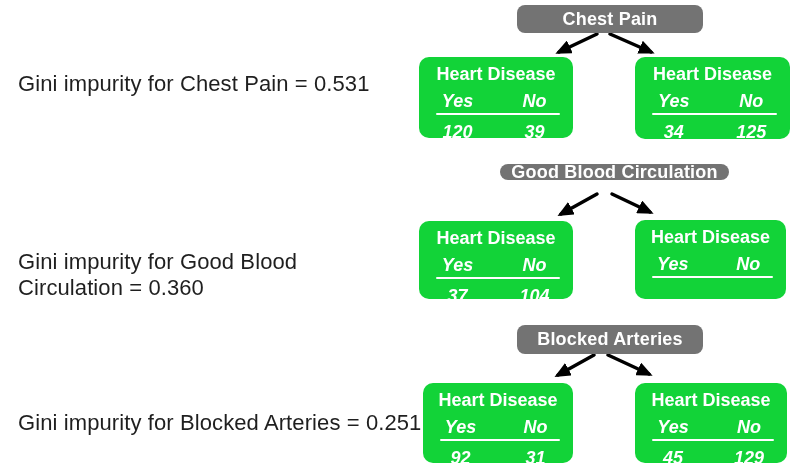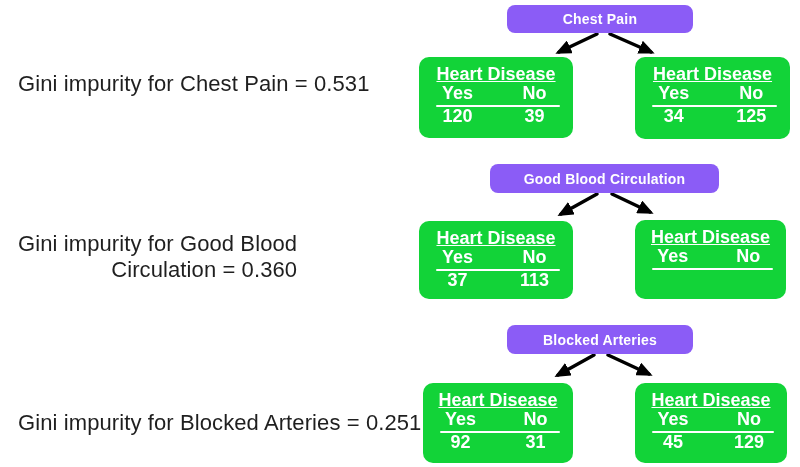--- a/index.html
+++ b/index.html
@@ -16,59 +16,60 @@
   .caption {
     position: absolute;
     left: 18px;
     font-size: 22px;
     line-height: 26px;
     color: #1f1f1f;
     letter-spacing: 0.1px;
     white-space: nowrap;
   }
   #cap1 { top: 71px; }
-  #cap2 { top: 231px; text-align: right; }
+  #cap2 { top: 249px; }
   #cap3 { top: 410px; }
   .cap-line { display: block; }
 
   
   .bnode {
     position: absolute;
-    background: #8b5cf6;
+    background: #737373;
     color: #ffffff;
-    font-size: 14px;
+    font-size: 18px;
     font-weight: bold;
     display: flex;
     align-items: center;
     justify-content: center;
     border-radius: 8px;
     letter-spacing: 0.2px;
+    margin-left: 10px;
   }
   #b1 { left: 507px; top: 5px;   width: 186px; height: 28px; }
-  #b2 { left: 490px; top: 164px; width: 229px; height: 29px; }
+  #b2 { left: 490px; top: 164px; width: 229px; height: 16px; }
   #b3 { left: 507px; top: 325px; width: 186px; height: 29px; text-align: right; }
 
   
   .gnode {
     position: absolute;
     background: #12D338;
     color: #ffffff;
     border-radius: 10px;
     font-weight: bold;
     text-align: center;
   }
   #g1l { left: 419px; top: 57px;  width: 154px; height: 81px; }
   #g1r { left: 635px; top: 57px;  width: 155px; height: 82px; }
   #g2l { left: 419px; top: 221px; width: 154px; height: 78px; }
   #g2r { left: 635px; top: 220px; width: 151px; height: 79px; }
   #g3l { left: 423px; top: 383px; width: 150px; height: 80px; }
   #g3r { left: 635px; top: 383px; width: 152px; height: 80px; }
 
-  .gtitle { margin-top: 7px; font-size: 18px; line-height: 20px; text-decoration: underline; }
-  .grow { display: flex; margin-top: 0; font-size: 18px; line-height: 19px; }
+  .gtitle { margin-top: 7px; font-size: 18px; line-height: 20px; }
+  .grow { display: flex; margin-top: 8px; font-size: 18px; line-height: 19px; font-style: italic; }
   .grow span { flex: 1; text-align: center; }
   .gline { height: 2px; background: #ffffff; margin: 2px 13px 0 17px; border-radius: 1px; }
 
   
   #arrows {
     position: absolute;
     left: 0; top: 0;
     width: 800px; height: 467px;
     pointer-events: none;
   }
@@ -137,21 +138,21 @@
 
   <div class="gnode" id="g2l">
     <div class="gtitle">Heart Disease</div>
     <div class="grow hdr">
       <span>Yes</span>
       <span>No</span>
     </div>
     <div class="gline"></div>
     <div class="grow vals">
       <span>37</span>
-      <span>113</span>
+      <span>104</span>
     </div>
   </div>
 
   <div class="gnode" id="g2r">
     <div class="gtitle">Heart Disease</div>
     <div class="grow hdr">
       <span>Yes</span>
       <span>No</span>
     </div>
     <div class="gline"></div>

